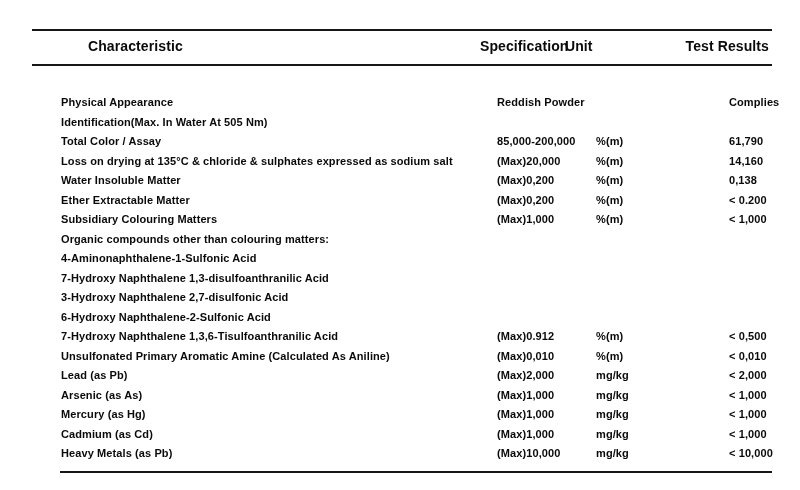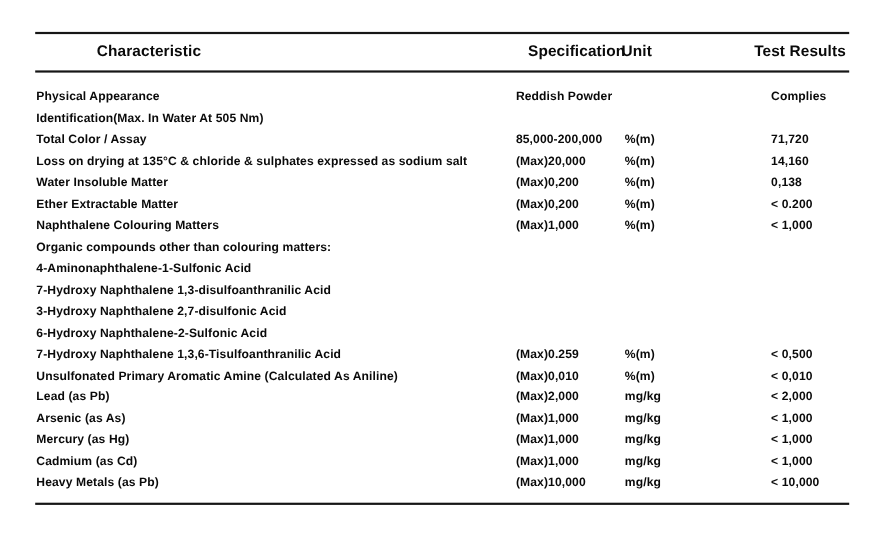--- a/index.html
+++ b/index.html
@@ -37,23 +37,24 @@
     font-weight: 600;
     letter-spacing: 0.1px;
     white-space: nowrap;
   }
   .th-char  { left: 56px; }
   .th-spec  { left: 428px; margin-left: 20px; }
   .th-unit  { left: 533px; }
   .th-result{ right: 3px; }
   .tbody {
     position: relative;
-    padding-top: 13px;
+    padding-top: 27px;
     padding-bottom: 7px;
     border-bottom: 2px solid #161616;
+    margin-left: 28px;
   }
   .tr {
     position: relative;
     height: 19.5px;
     line-height: 19.5px;
     white-space: nowrap;
   }
   .td {
     position: absolute;
     top: 0;
@@ -92,21 +93,21 @@
     <div class="td td-char">Identification(Max. In Water At 505 Nm)</div>
     <div class="td td-spec"></div>
     <div class="td td-unit"></div>
     <div class="td td-result"></div>
   </div>
 
   <div class="tr">
     <div class="td td-char">Total Color / Assay</div>
     <div class="td td-spec">85,000-200,000</div>
     <div class="td td-unit">%(m)</div>
-    <div class="td td-result">71,720</div>
+    <div class="td td-result">61,790</div>
   </div>
 
   <div class="tr">
     <div class="td td-char">Loss on drying at 135°C &amp; chloride &amp; sulphates expressed as sodium salt</div>
     <div class="td td-spec">(Max)20,000</div>
     <div class="td td-unit">%(m)</div>
     <div class="td td-result">14,160</div>
   </div>
 
   <div class="tr">
@@ -117,21 +118,21 @@
   </div>
 
   <div class="tr">
     <div class="td td-char">Ether Extractable Matter</div>
     <div class="td td-spec">(Max)0,200</div>
     <div class="td td-unit">%(m)</div>
     <div class="td td-result">&lt; 0.200</div>
   </div>
 
   <div class="tr">
-    <div class="td td-char">Naphthalene Colouring Matters</div>
+    <div class="td td-char">Subsidiary Colouring Matters</div>
     <div class="td td-spec">(Max)1,000</div>
     <div class="td td-unit">%(m)</div>
     <div class="td td-result">&lt; 1,000</div>
   </div>
 
   <div class="tr">
     <div class="td td-char">Organic compounds other than colouring matters:</div>
     <div class="td td-spec"></div>
     <div class="td td-unit"></div>
     <div class="td td-result"></div>
@@ -160,21 +161,21 @@
 
   <div class="tr">
     <div class="td td-char">6-Hydroxy Naphthalene-2-Sulfonic Acid</div>
     <div class="td td-spec"></div>
     <div class="td td-unit"></div>
     <div class="td td-result"></div>
   </div>
 
   <div class="tr">
     <div class="td td-char">7-Hydroxy Naphthalene 1,3,6-Tisulfoanthranilic Acid</div>
-    <div class="td td-spec">(Max)0.259</div>
+    <div class="td td-spec">(Max)0.912</div>
     <div class="td td-unit">%(m)</div>
     <div class="td td-result">&lt; 0,500</div>
   </div>
 
   <div class="tr">
     <div class="td td-char">Unsulfonated Primary Aromatic Amine (Calculated As Aniline)</div>
     <div class="td td-spec">(Max)0,010</div>
     <div class="td td-unit">%(m)</div>
     <div class="td td-result">&lt; 0,010</div>
   </div>

